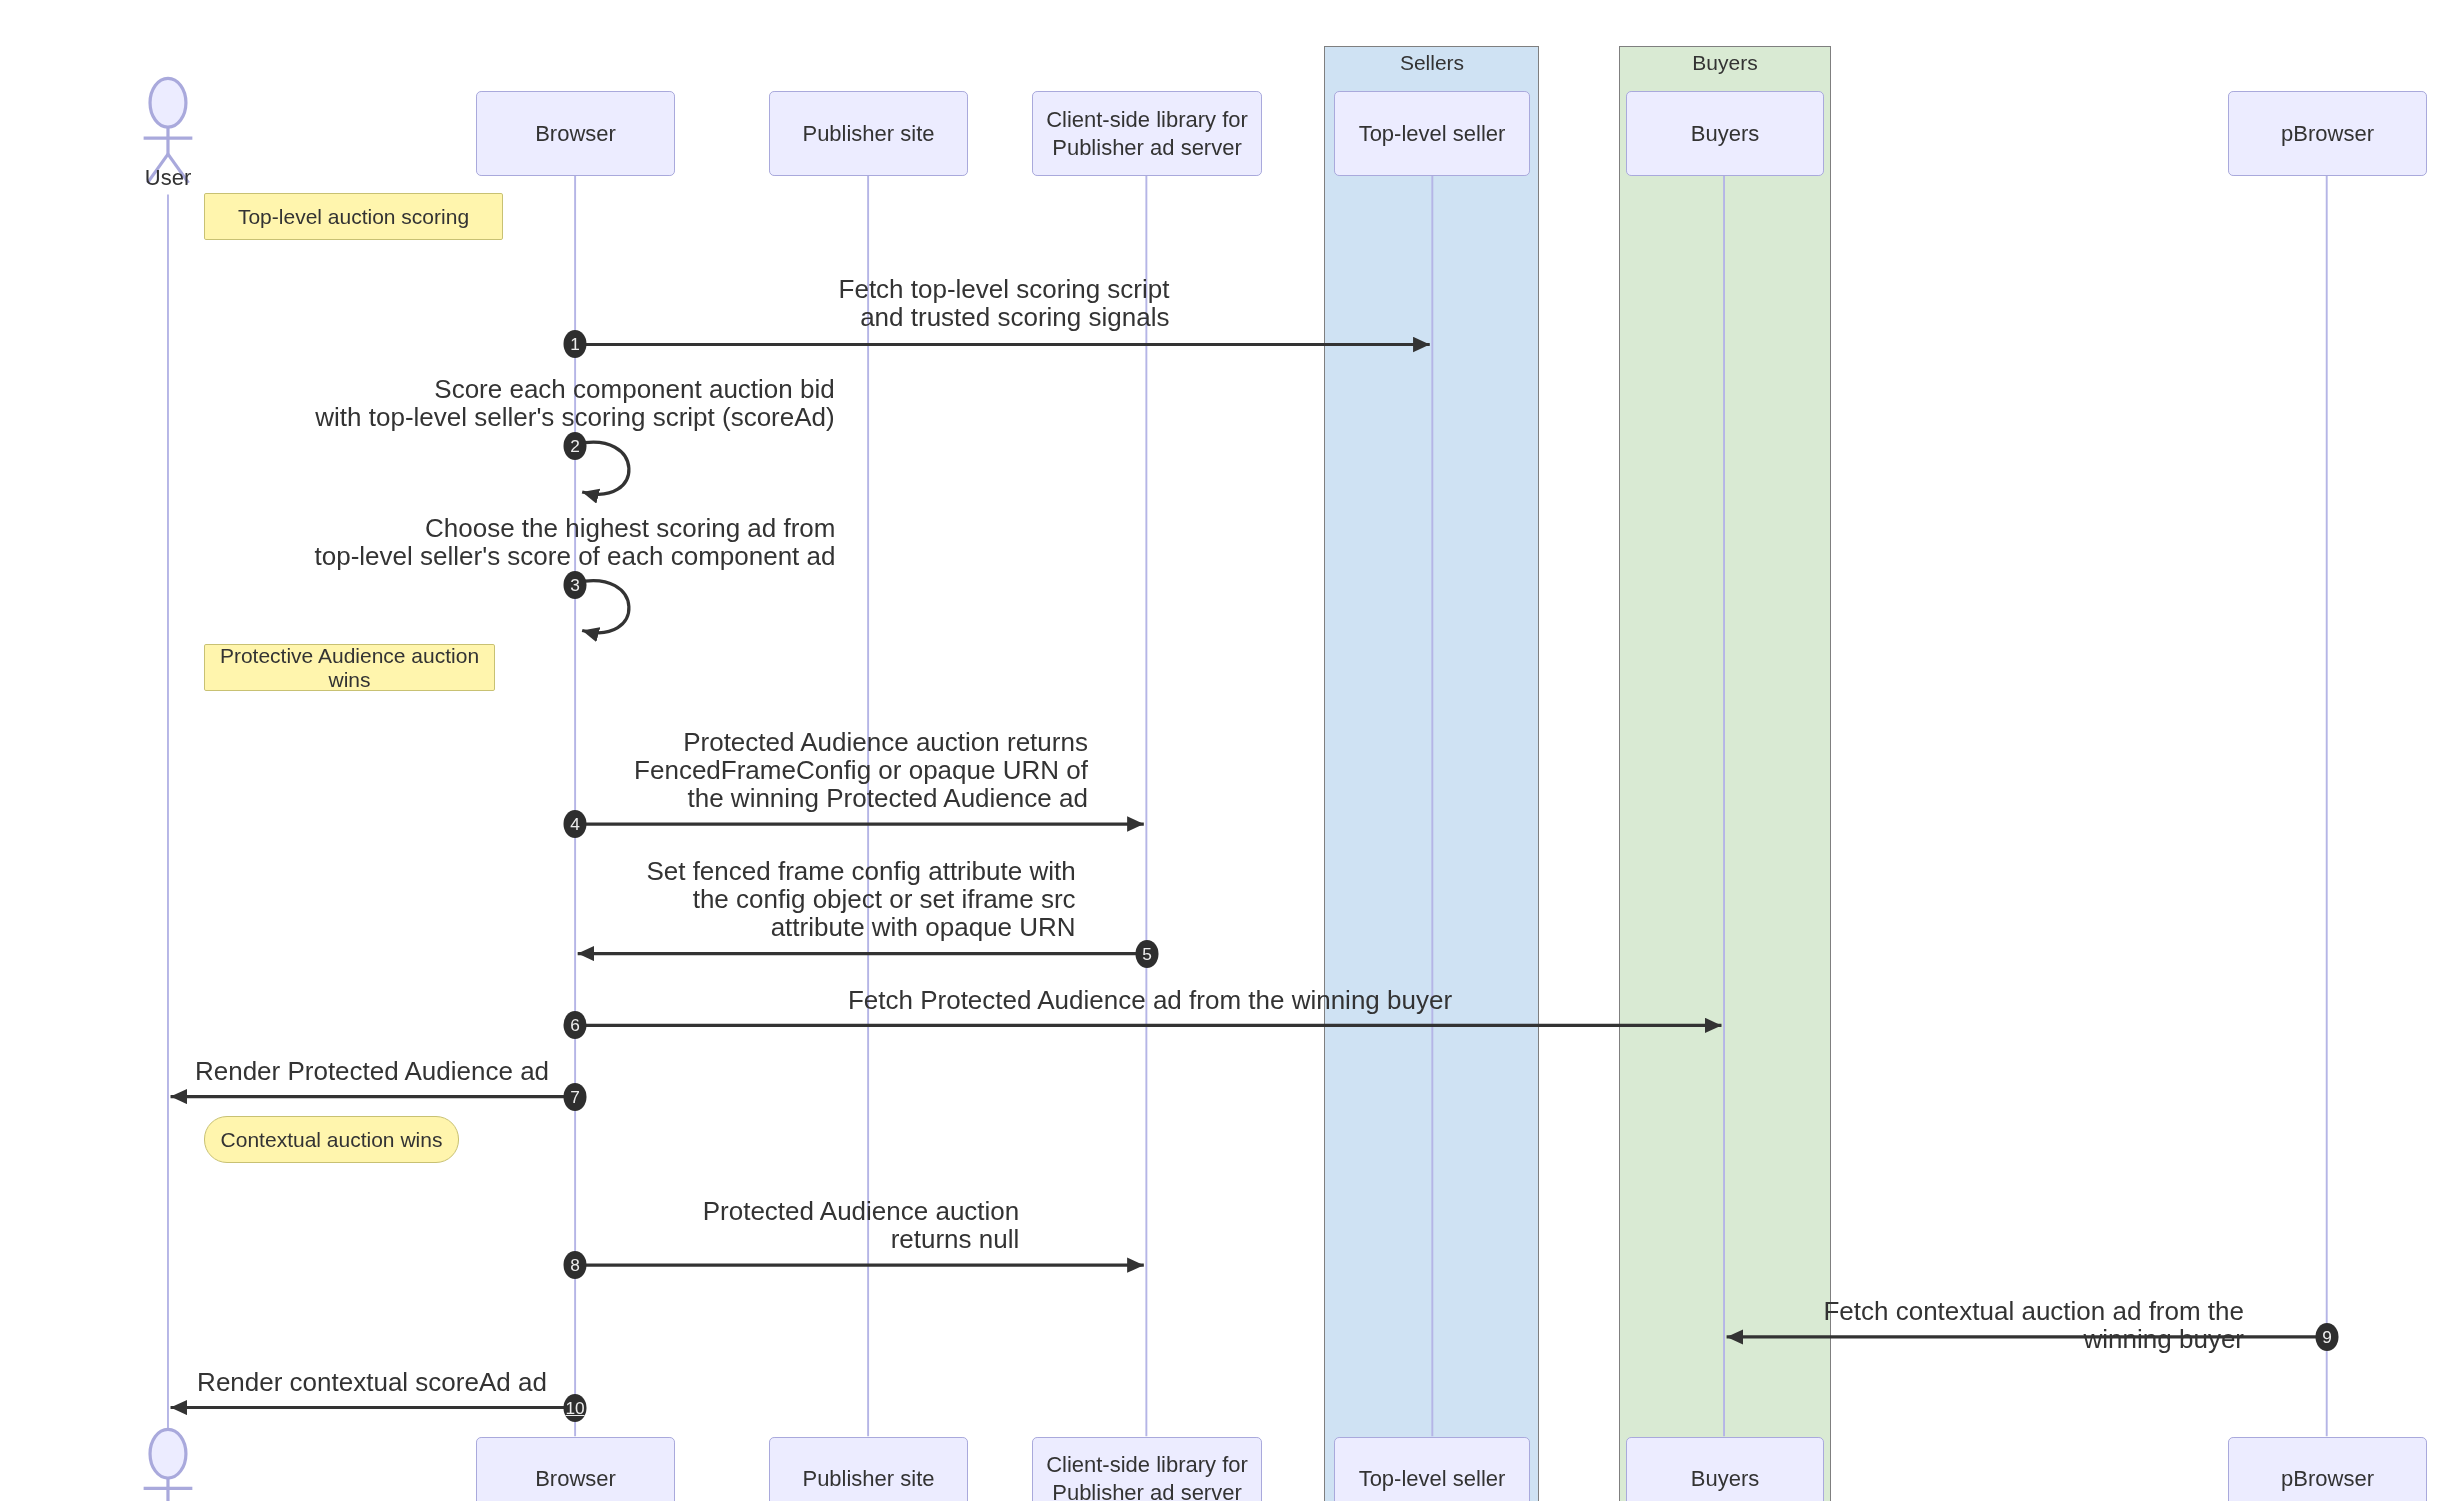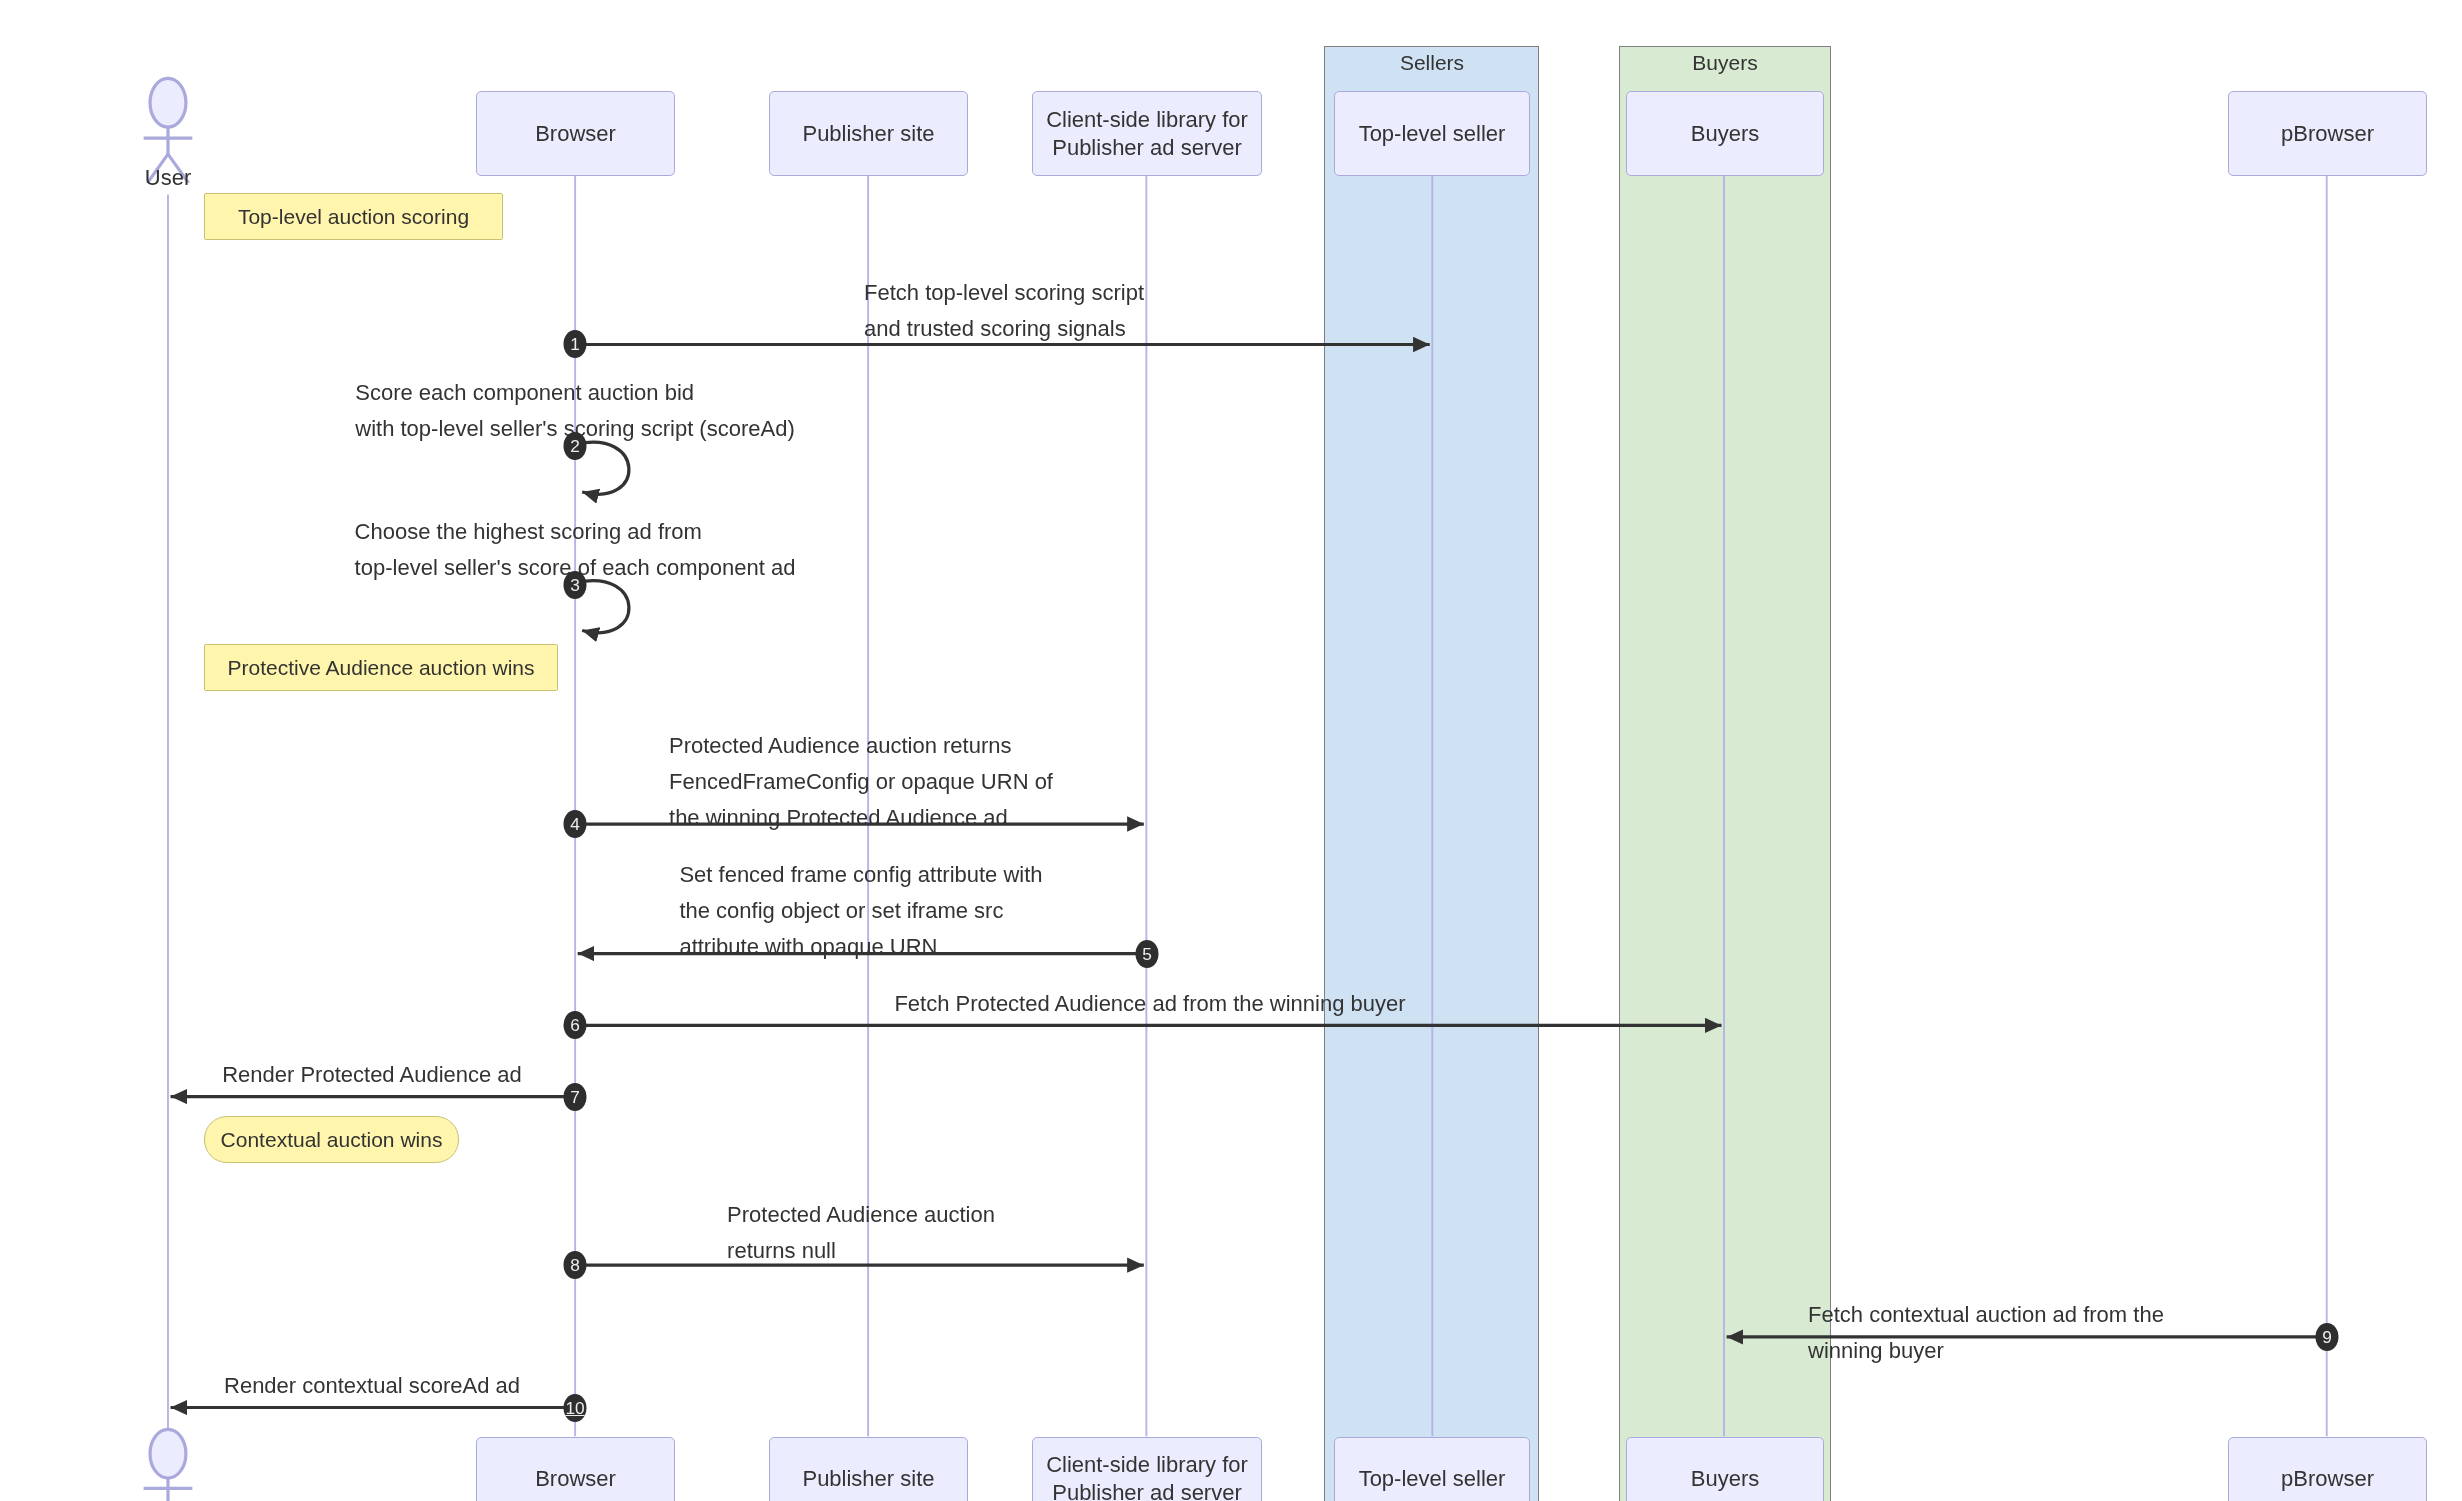--- a/index.html
+++ b/index.html
@@ -23,22 +23,22 @@
     background:var(--actor_fill,#ECECFF);
     border:1.9px solid var(--actor_border,#a9a9dc);
     border-radius:5.1px;
     display:flex;align-items:center;justify-content:center;
     text-align:center;white-space:pre-line;
     font-size:22px;line-height:28px;color:var(--text,#333);
   }
   .actor-label{position:absolute;transform:translateX(-50%);font-size:22px;color:var(--text,#333);}
   .msg-text{
     position:absolute;transform:translateX(-50%);
-    text-align:left;white-space:pre-line;
-    font-size:22px;line-height:36px;color:var(--text,#333);
+    text-align:right;white-space:pre-line;
+    font-size:26px;line-height:28px;color:var(--text,#333);
   }
   .note{
     position:absolute;box-sizing:border-box;height:47px;
     background:var(--note_fill,#fff5ad);
     border:1.3px solid var(--note_border,#c8c173);
     border-radius:1.9px;
     display:flex;align-items:center;justify-content:center;
     font-size:21px;color:var(--text,#333);
   }
   .badge{
@@ -103,21 +103,21 @@
   <div class="actor-label" style="left:168px;top:136px;">User</div>
   <div class="actor-box" style="left:476px;top:62px;width:199px;">Browser</div>
   <div class="actor-box" style="left:769px;top:62px;width:199px;">Publisher site</div>
   <div class="actor-box" style="left:1032px;top:62px;width:230px;">Client-side library for
 Publisher ad server</div>
   <div class="actor-box" style="left:1334px;top:62px;width:196px;">Top-level seller</div>
   <div class="actor-box" style="left:1626px;top:62px;width:198px;">Buyers</div>
   <div class="actor-box" style="left:2228px;top:62px;width:199px;">pBrowser</div>
 
   <div class="note" style="left:204px;top:164px;width:299px;">Top-level auction scoring</div>
-  <div class="note" style="left:204px;top:615px;width:354px;text-align:center;">Protective Audience auction wins</div>
+  <div class="note" style="left:204px;top:615px;width:291px;text-align:center;">Protective Audience auction wins</div>
   <div class="note" style="left:204px;top:1087px;width:255px;border-radius:23px;">Contextual auction wins</div>
 
   <div class="msg-text" style="left:1004px;top:246px;">Fetch top-level scoring script
 and trusted scoring signals</div>
   <div class="msg-text" style="left:575px;top:346px;">Score each component auction bid
 with top-level seller's scoring script (scoreAd)</div>
   <div class="msg-text" style="left:861px;top:699px;">Protected Audience auction returns
 FencedFrameConfig or opaque URN of
 the winning Protected Audience ad</div>
   <div class="msg-text" style="left:575px;top:485px;">Choose the highest scoring ad from

